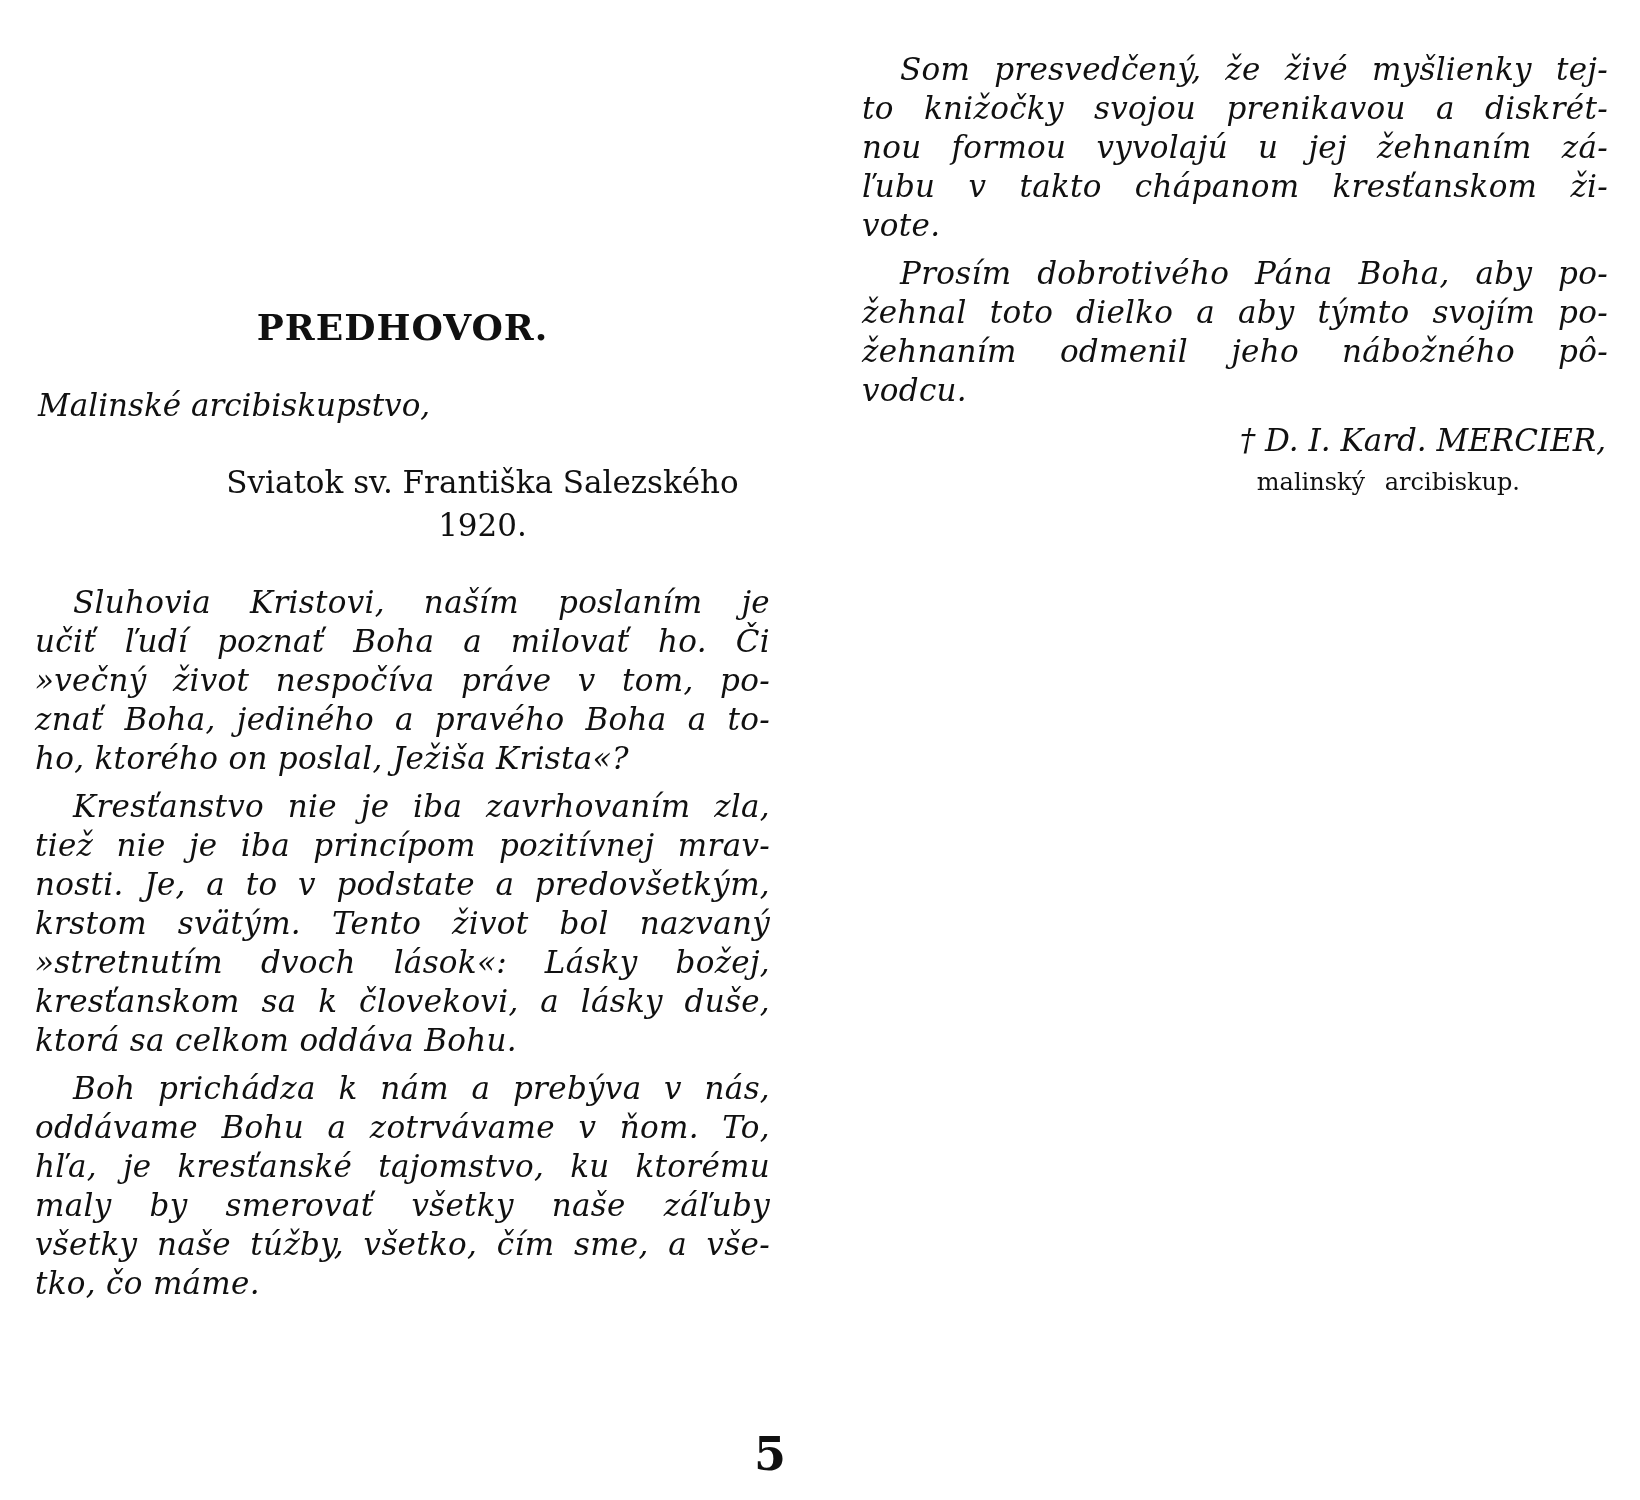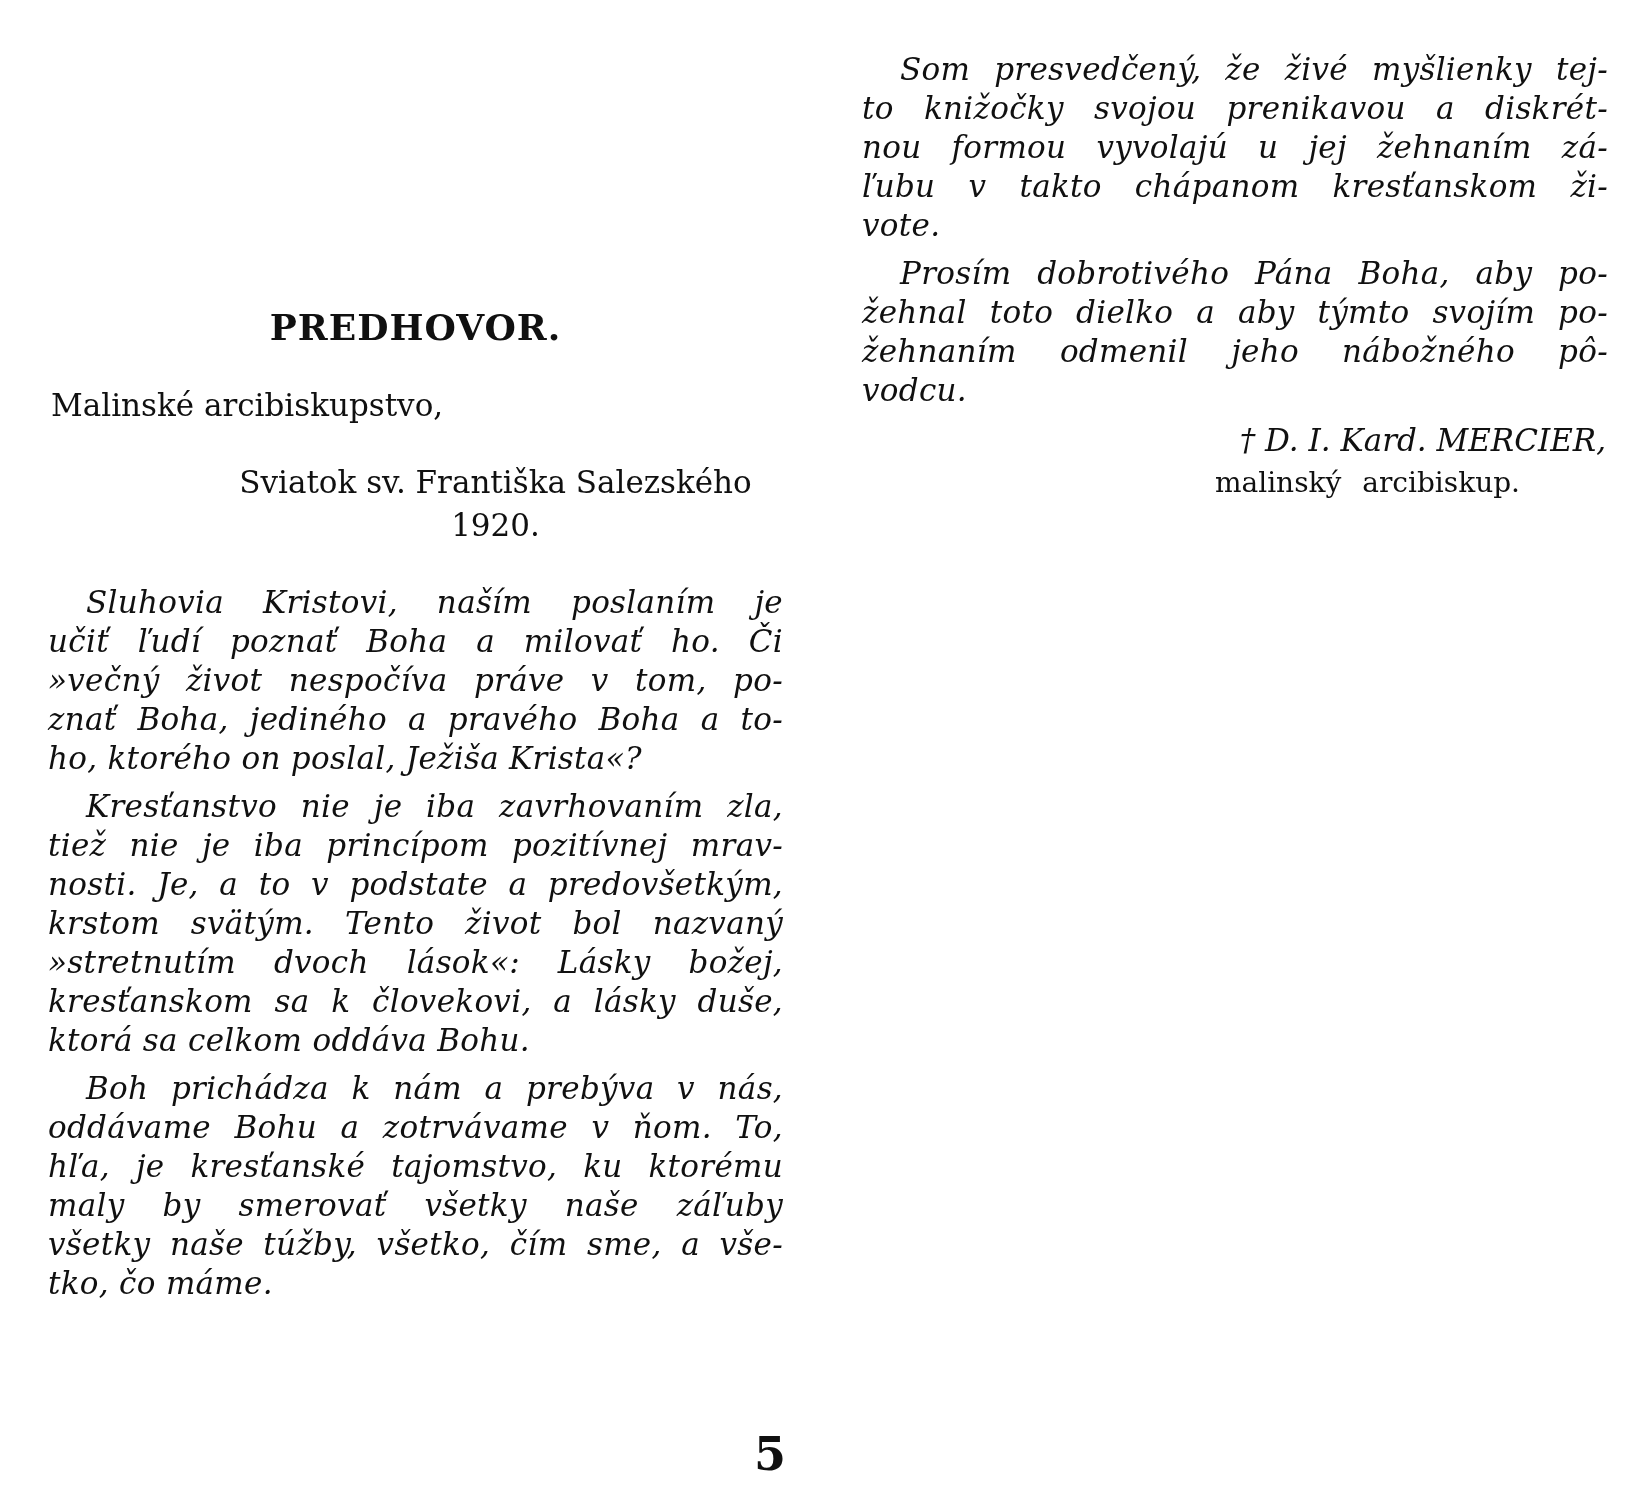--- a/index.html
+++ b/index.html
@@ -12,36 +12,37 @@
   }
   #page {
     position: relative;
     width: 1640px;
     height: 1500px;
     background: #ffffff;
     color: #101010;
     font-family: "DejaVu Serif", "Liberation Serif", serif;
   }
   .column { position: absolute; top: 0; }
-  #left-col  { left: 48px;  width: 735px; height: 1216px; }
+  #left-col  { left: 35px;  width: 735px; height: 1216px; }
   #right-col { left: 862px; width: 746px; height: 1500px; }
 
   .heading {
     position: absolute;
     top: 305px; left: 0; right: 0;
     text-align: center;
     font-weight: bold;
     font-style: normal;
     font-size: 36px;
     line-height: 44px;
     letter-spacing: 1px;
   }
   .dateline-place {
     position: absolute;
     top: 387px; left: 3px;
+    font-style: italic;
     font-size: 31px;
     line-height: 36px;
   }
   .dateline-date {
     position: absolute;
     top: 461px; left: 160px; width: 575px;
     text-align: center;
     font-size: 31px;
     line-height: 43px;
   }
@@ -70,21 +71,21 @@
     text-align: right;
     padding-right: 2px;
     font-style: italic;
     font-size: 31px;
     line-height: 39px;
   }
   .sig-title {
     text-align: right;
     padding-right: 88px;
     font-style: normal;
-    font-size: 28px;
+    font-size: 24px;
     line-height: 45px;
     word-spacing: 12px;
   }
   .page-number {
     position: absolute;
     left: 740px; top: 1428px; width: 60px;
     text-align: center;
     font-weight: bold;
     font-size: 46px;
     line-height: 52px;

